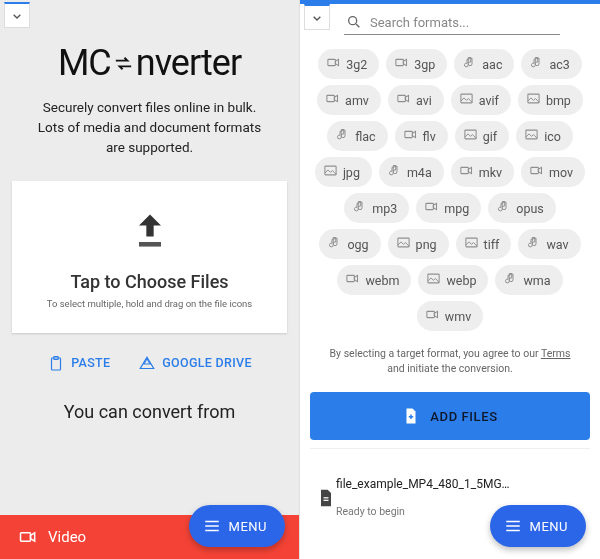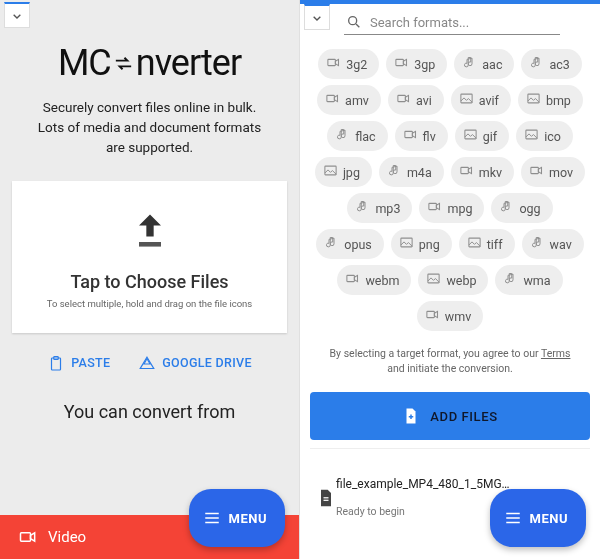--- a/index.html
+++ b/index.html
@@ -16,21 +16,21 @@
 .tag{font-size:13.5px;color:#222;margin-top:12px;line-height:1.45;padding:0 18px}
 .drop{background:#fff;margin:24px 12px 0;padding:28px 12px 24px;text-align:center;box-shadow:0 1px 2px rgba(0,0,0,.15)}
 .up-icon{margin-bottom:14px}
 .drop-title{font-size:18px;font-weight:500;color:#333;margin-bottom:6px}
 .drop-sub{font-size:9.5px;color:#666}
 .src-row{display:flex;justify-content:center;gap:28px;margin-top:22px}
 .src{display:flex;align-items:flex-start;gap:6px;color:#2b7de9;font-size:12.5px;font-weight:500;letter-spacing:.3px}
 .src svg{width:18px;height:18px}
 .cf{text-align:center;font-size:18px;color:#222;margin-top:28px}
 .bot-left{position:absolute;bottom:0;left:0;right:0;height:44px;background:#f44336;display:flex;align-items:center;padding-left:18px;gap:10px;color:#fff;font-size:15px}
-.menu-fab{position:absolute;bottom:12px;right:14px;background:#2b66e8;color:#fff;border-radius:22px;height:58px;padding:0 18px 0 14px;display:flex;align-items:center;gap:8px;font-size:13px;font-weight:700;letter-spacing:.5px;box-shadow:0 3px 6px rgba(0,0,0,.25);z-index:10}
+.menu-fab{position:absolute;bottom:12px;right:14px;background:#2b66e8;color:#fff;border-radius:22px;height:42px;padding:0 18px 0 14px;display:flex;align-items:center;gap:8px;font-size:13px;font-weight:400;letter-spacing:.5px;box-shadow:0 3px 6px rgba(0,0,0,.25);z-index:10}
 .top-bar{height:4px;background:#2b7de9}
 .sbox{margin:6px 40px 10px 44px;display:flex;align-items:center;gap:8px;border-bottom:1px solid #888;padding:4px 2px}
 .sbox input{border:none;outline:none;flex:1;font-size:13px;color:#666;background:transparent}
 .sbox input::placeholder{color:#888}
 .chips{padding:4px 12px 10px;display:flex;flex-wrap:wrap;gap:6px 7px;justify-content:center}
 .chip{background:#eee;border-radius:16px;height:30px;padding:0 12px 0 8px;display:flex;align-items:center;gap:5px;font-size:12.5px;color:#555}
 .chip svg{width:15px;height:15px;opacity:.62}
 .terms{font-size:10.5px;color:#666;text-align:center;padding:6px 20px 12px;line-height:1.4}
 .terms a{color:#666;text-decoration:underline}
 .addf{margin:4px 10px 8px;background:#2b7de9;color:#0f172a;height:48px;border-radius:4px;display:flex;align-items:center;justify-content:center;gap:10px;font-size:13px;font-weight:500;letter-spacing:.6px}
@@ -239,27 +239,27 @@
         <span><svg viewBox="0 0 24 24">
             <rect x="3" y="7" width="12" height="10" rx="1" fill="none" stroke="#555" stroke-width="1.7"></rect>
             <path d="M15 10l5-3v10l-5-3z" fill="none" stroke="#555" stroke-width="1.7"></path>
           </svg></span>
         <span>mpg</span>
       </div>
       <div class="chip">
         <span><svg viewBox="0 0 24 24">
             <path d="M10 4v12a3 3 0 11-2-2.8V7l8-2v9a3 3 0 11-2-2.8V4z" fill="none" stroke="#555" stroke-width="1.6"></path>
           </svg></span>
+        <span>opus</span>
+      </div>
+      <div class="chip">
+        <span><svg viewBox="0 0 24 24">
+            <path d="M10 4v12a3 3 0 11-2-2.8V7l8-2v9a3 3 0 11-2-2.8V4z" fill="none" stroke="#555" stroke-width="1.6"></path>
+          </svg></span>
         <span>ogg</span>
-      </div>
-      <div class="chip">
-        <span><svg viewBox="0 0 24 24">
-            <path d="M10 4v12a3 3 0 11-2-2.8V7l8-2v9a3 3 0 11-2-2.8V4z" fill="none" stroke="#555" stroke-width="1.6"></path>
-          </svg></span>
-        <span>opus</span>
       </div>
       <div class="chip">
         <span><svg viewBox="0 0 24 24">
             <rect x="3" y="5" width="18" height="14" rx="1" fill="none" stroke="#555" stroke-width="1.7"></rect>
             <path d="M3 16l5-5 4 4 3-3 6 6" fill="none" stroke="#555" stroke-width="1.6"></path>
           </svg></span>
         <span>png</span>
       </div>
       <div class="chip">
         <span><svg viewBox="0 0 24 24">

